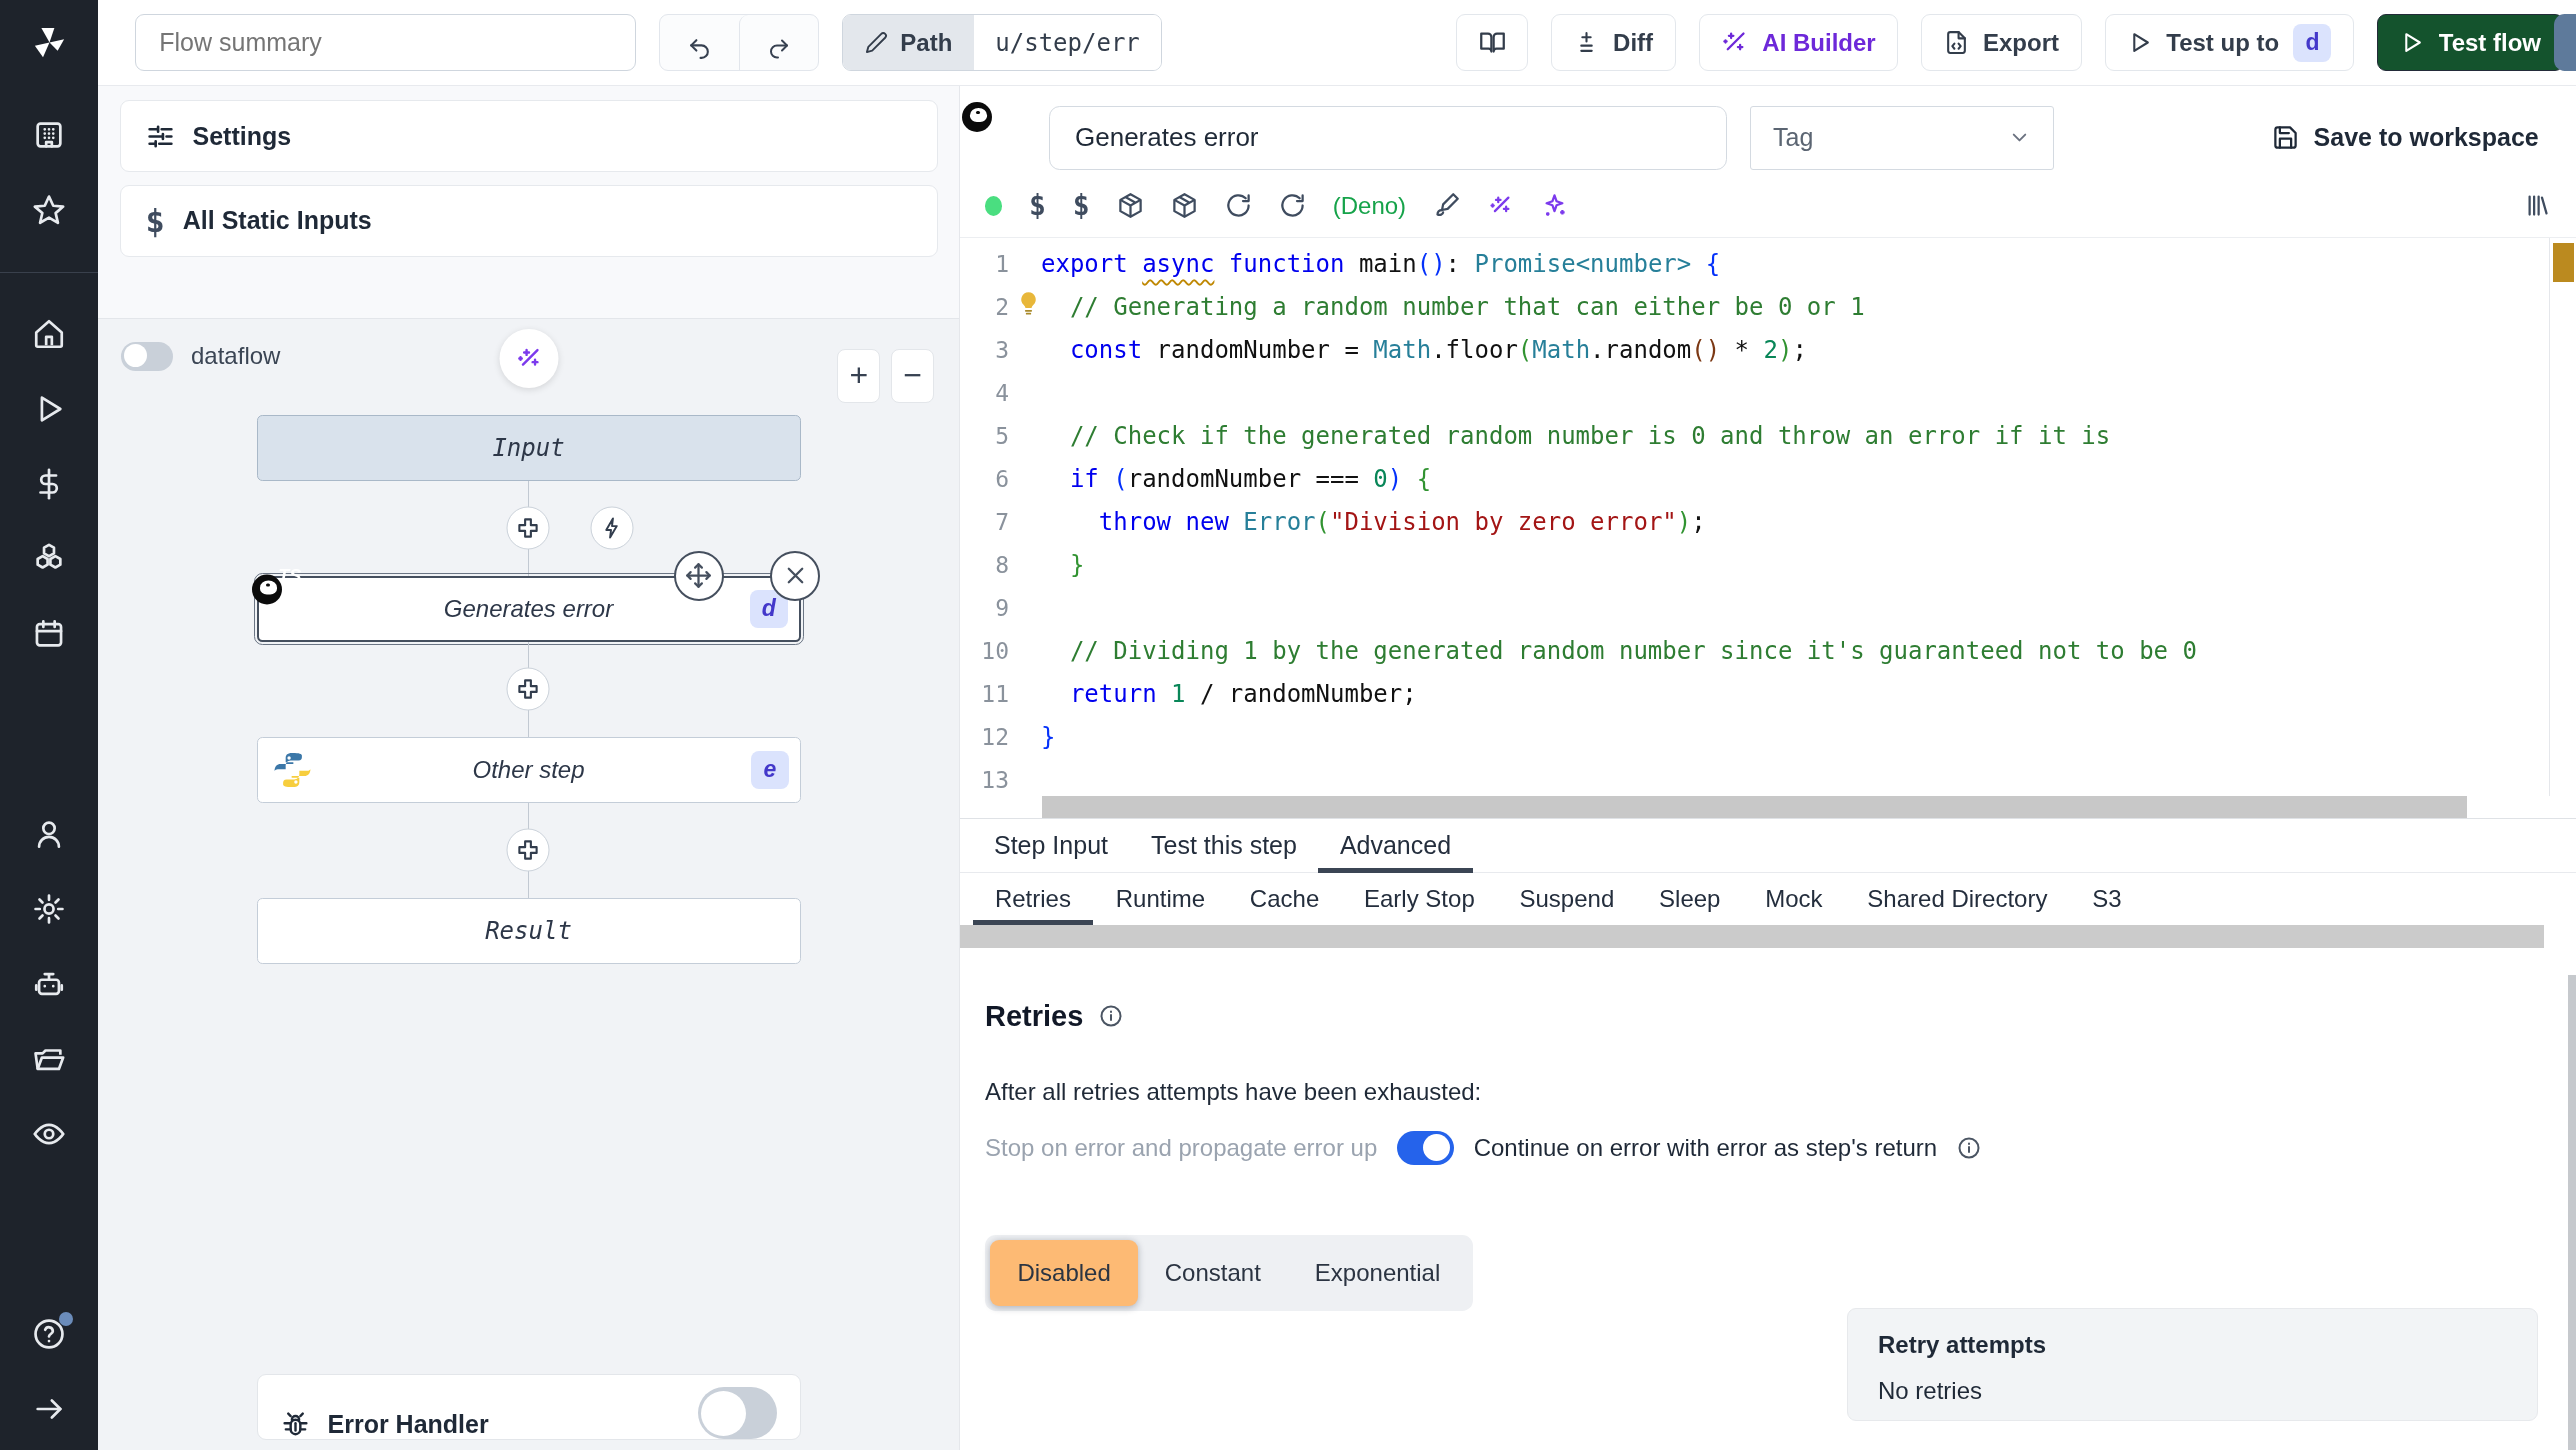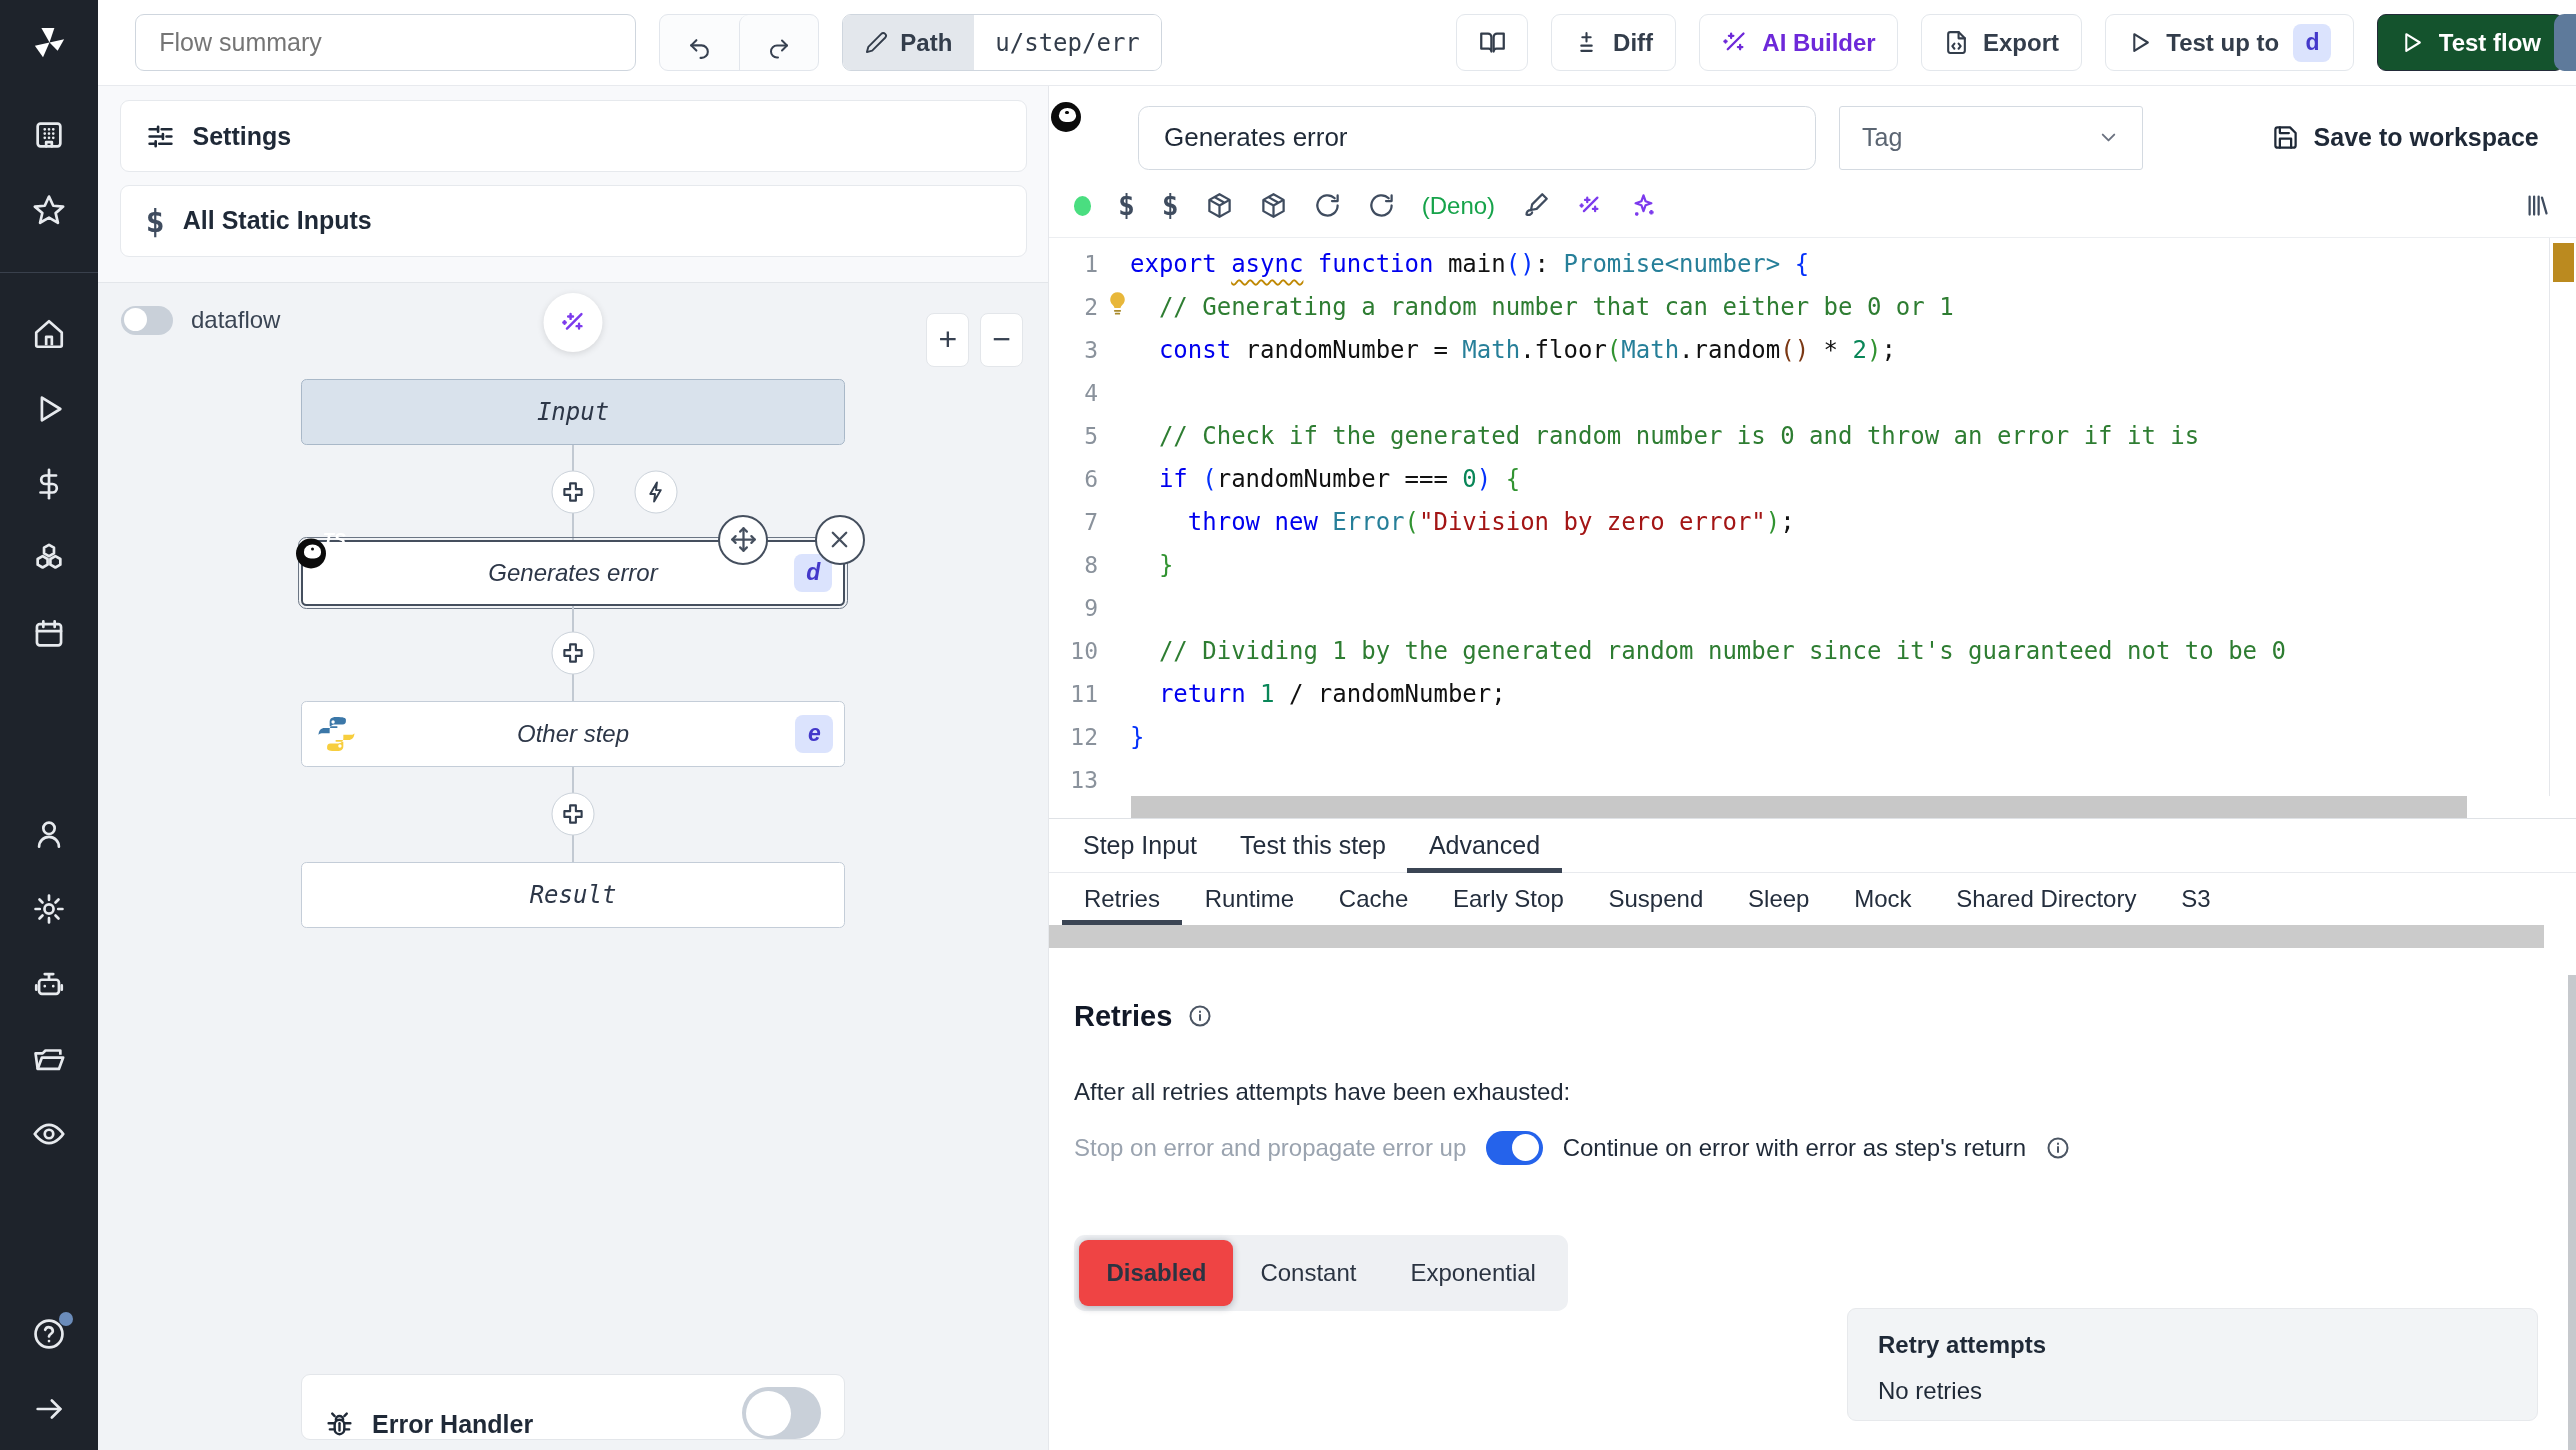--- a/index.html
+++ b/index.html
@@ -42,21 +42,21 @@
 
   
   .rail { width:98px; flex:none; background:#1e232b; display:flex; flex-direction:column;
     align-items:center; padding:32px 0 25px; }
   .rail .ric { width:34px; height:34px; color:#e7eaee; margin-bottom:41px; flex:none; cursor:pointer; }
   .rail .divider { width:98px; height:0.9px; background:#39404c; margin:3.6px 0 45px; }
   .rail .push { flex:1; }
   .rail svg { width:100%; height:100%; }
 
   
-  .flow-panel { width:951px; flex:none; background:#f8f9fb; display:flex; flex-direction:column; border-right:0.9px solid #e5e7eb; }
+  .flow-panel { width:862px; flex:none; background:#f8f9fb; display:flex; flex-direction:column; border-right:0.9px solid #e5e7eb;gap:36px; }
   .fp-top { padding:14.3px 21.5px 12.5px; }
   .fp-card { height:72px; background:#fff; border:0.9px solid #e6e9ed; border-radius:9px;
     display:flex; align-items:center; gap:18px; padding:0 25px; margin-bottom:12.5px; cursor:pointer; }
   .fp-card .lbl { font-size:25px; font-weight:700; color:#1f2937; }
   .graph { flex:1; position:relative; background:#f1f3f6; border-top:0.9px solid #e3e6ea; }
   .dataflow { position:absolute; left:23px; top:23px; display:flex; align-items:center; gap:18px; }
   .sw { position:relative; border-radius:894px; cursor:pointer; }
   .sw .knob { position:absolute; top:2.7px; background:#fff; border-radius:50%; }
   .sw.off { background:#c9d0d9; }
   .sw-sm { width:52px; height:29px; } .sw-sm .knob { width:23px; height:23px; left:2.7px; }
@@ -153,21 +153,21 @@
   .r-head h2 { font-size:29px; font-weight:700; color:#111827; }
   .info-i { width:24px; height:24px; color:#4b5563; flex:none; }
   .r-p { margin-top:45px; font-size:24px; color:#1f2937; }
   .tog-row { margin-top:25px; display:flex; align-items:center; gap:19.7px; }
   .tog-row .off-l { font-size:24px; color:#9aa3af; }
   .tog-row .on-l { font-size:24px; color:#1f2937; }
   .sw-md { width:57px; height:34px; } .sw-md .knob { width:27px; height:27px; top:3.6px; }
   .seg-tabs { margin-top:70px; display:inline-flex; background:#eef0f3; border-radius:10.7px; padding:5.4px; }
   .seg { height:66px; padding:0 27px; display:flex; align-items:center; font-size:24px; color:#2b3442;
     border-radius:9px; cursor:pointer; }
-  .seg.active { background:#ef4444; font-weight:700; box-shadow:0 1.8px 7.2px rgba(15,23,42,.28); }
+  .seg.active { background:#fdba74; font-weight:400; box-shadow:0 1.8px 7.2px rgba(15,23,42,.28); }
   .retry-card { position:absolute; right:38px; top:1222px; width:691px; height:113px;
     background:#f2f4f6; border:0.9px solid #e7e9ec; border-radius:9px; padding:21.5px 30px; }
   .retry-card .t { font-size:24px; font-weight:700; color:#1f2937; }
   .retry-card .v { margin-top:18px; font-size:24px; color:#1f2937; }
 
   svg.s { width:100%; height:100%; display:block; }
 </style>
 </head>
 <body>
 

